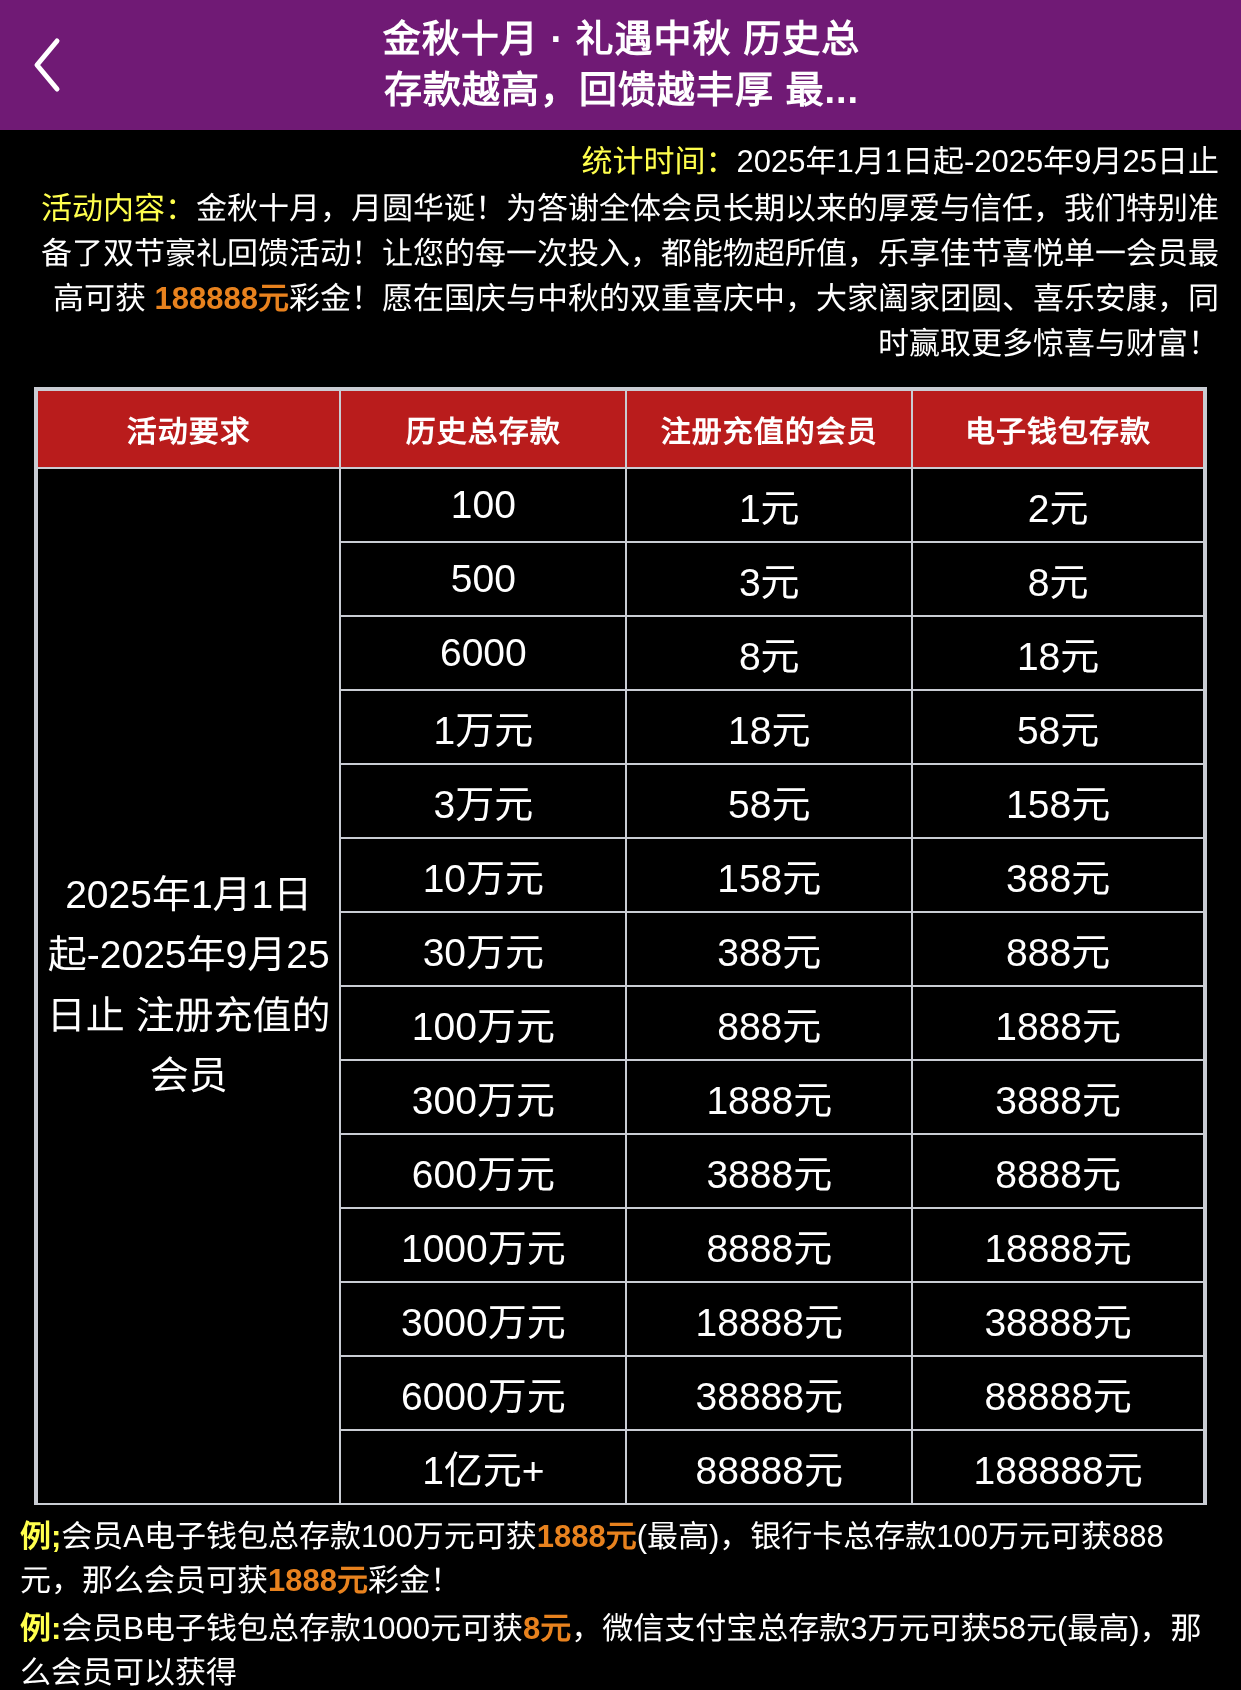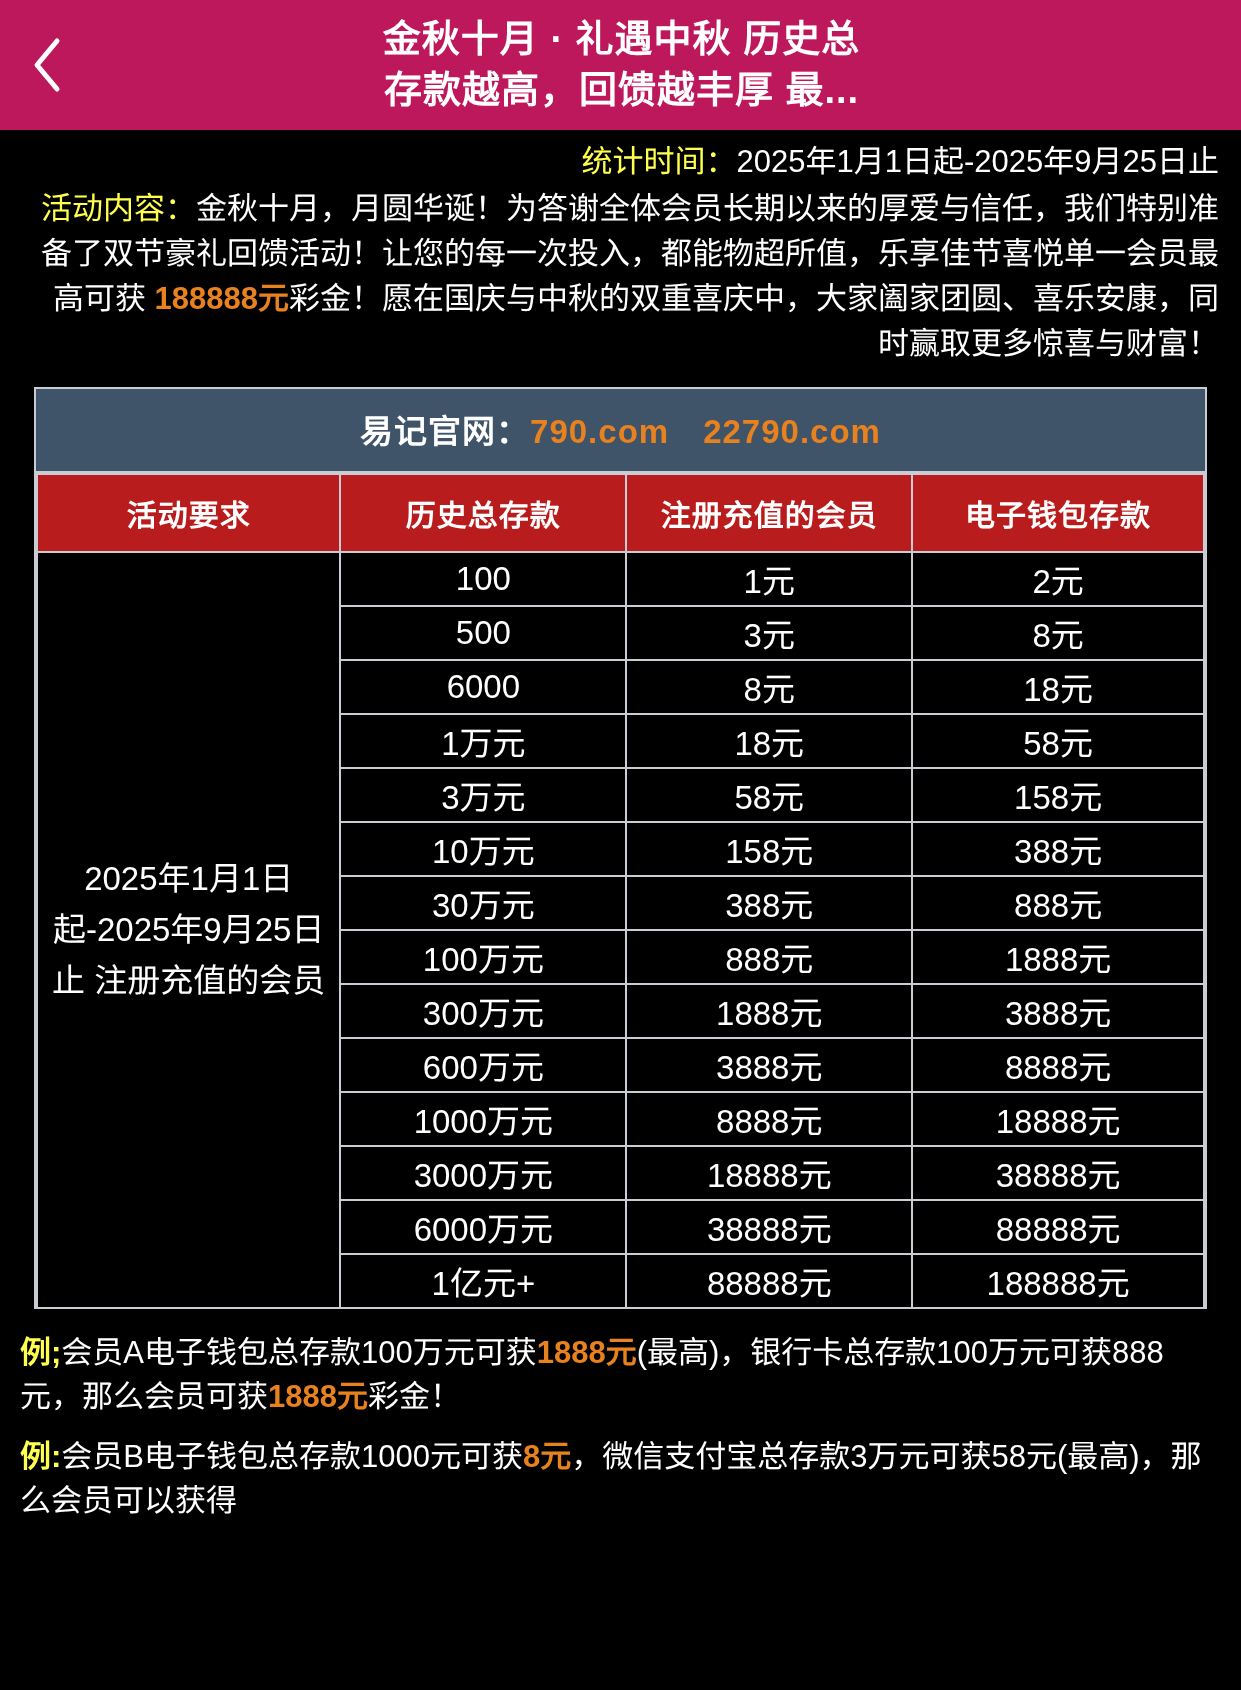--- a/index.html
+++ b/index.html
@@ -14,21 +14,21 @@
     min-height: 1690px;
     background: #000;
     color: #fff;
     position: relative;
     overflow: hidden;
   }
 
   
   .header {
     height: 130px;
-    background: #be185d;
+    background: #701a75;
     display: flex;
     align-items: center;
     padding: 0 18px;
     position: relative;
   }
   .back-btn {
     width: 60px;
     min-width: 60px;
     height: 100%;
     display: flex;
@@ -90,43 +90,43 @@
     color: #fff;
   }
   table.reward th {
     background: #b91c1c;
     font-size: 30px;
     font-weight: bold;
     padding: 16px 2px;
     letter-spacing: 1px;
   }
   table.reward td {
-    font-size: 33px;
-    padding: 2px 2px;
+    font-size: 39px;
+    padding: 8px 2px;
     background: #000;
   }
   col.c1 { width: 26%; }
   col.c2 { width: 24.5%; }
   col.c3 { width: 24.5%; }
   col.c4 { width: 25%; }
   td.req-cell {
     color: #ffff4d;
     font-size: 30px;
     line-height: 1.55;
     vertical-align: middle;
     padding: 10px 24px;
   }
 
   
   .examples {
     padding: 6px 20px 18px 20px;
     font-size: 31px;
     line-height: 1.42;
   }
-  .examples p { margin: 16px 0 0 0; }
+  .examples p { margin: 4px 0 0 0; }
   .ex-label { color: #ffff4d; font-weight: bold; }
   .hl { color: #e8821e; font-weight: bold; }
 </style>
 </head>
 <body>
 
 <div class="page">
 
   <div class="header">
     <div class="back-btn">
@@ -143,23 +143,20 @@
   <div class="intro">
     <p>
       <span class="label-yellow">统计时间：</span><span>2025年1月1日起-2025年9月25日止</span>
     </p>
     <p>
       <span class="label-yellow">活动内容：</span><span>金秋十月，月圆华诞！为答谢全体会员长期以来的厚爱与信任，我们特别准备了双节豪礼回馈活动！让您的每一次投入，都能物超所值，乐享佳节喜悦单一会员最高可获 </span><span class="amt-orange">188888元</span><span>彩金！愿在国庆与中秋的双重喜庆中，大家阖家团圆、喜乐安康，同时赢取更多惊喜与财富！</span>
     </p>
   </div>
 
   <div class="table-wrap">
-    <div class="banner">
-      <span>易记官网：</span><span class="site">790.com</span><span class="gap"></span><span class="site">22790.com</span>
-    </div>
 
     <table class="reward">
       <colgroup>
         <col class="c1">
           <col class="c2">
           <col class="c3">
           <col class="c4">
       </colgroup>
       <thead>
         <tr>

